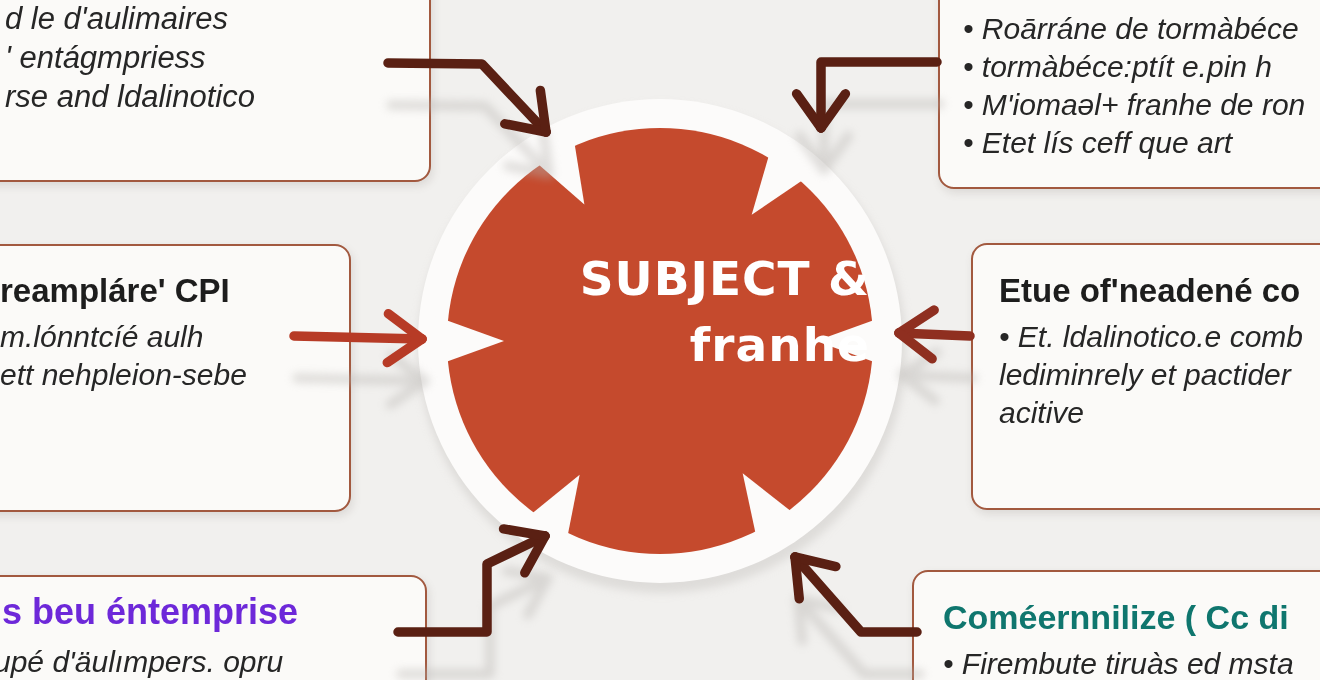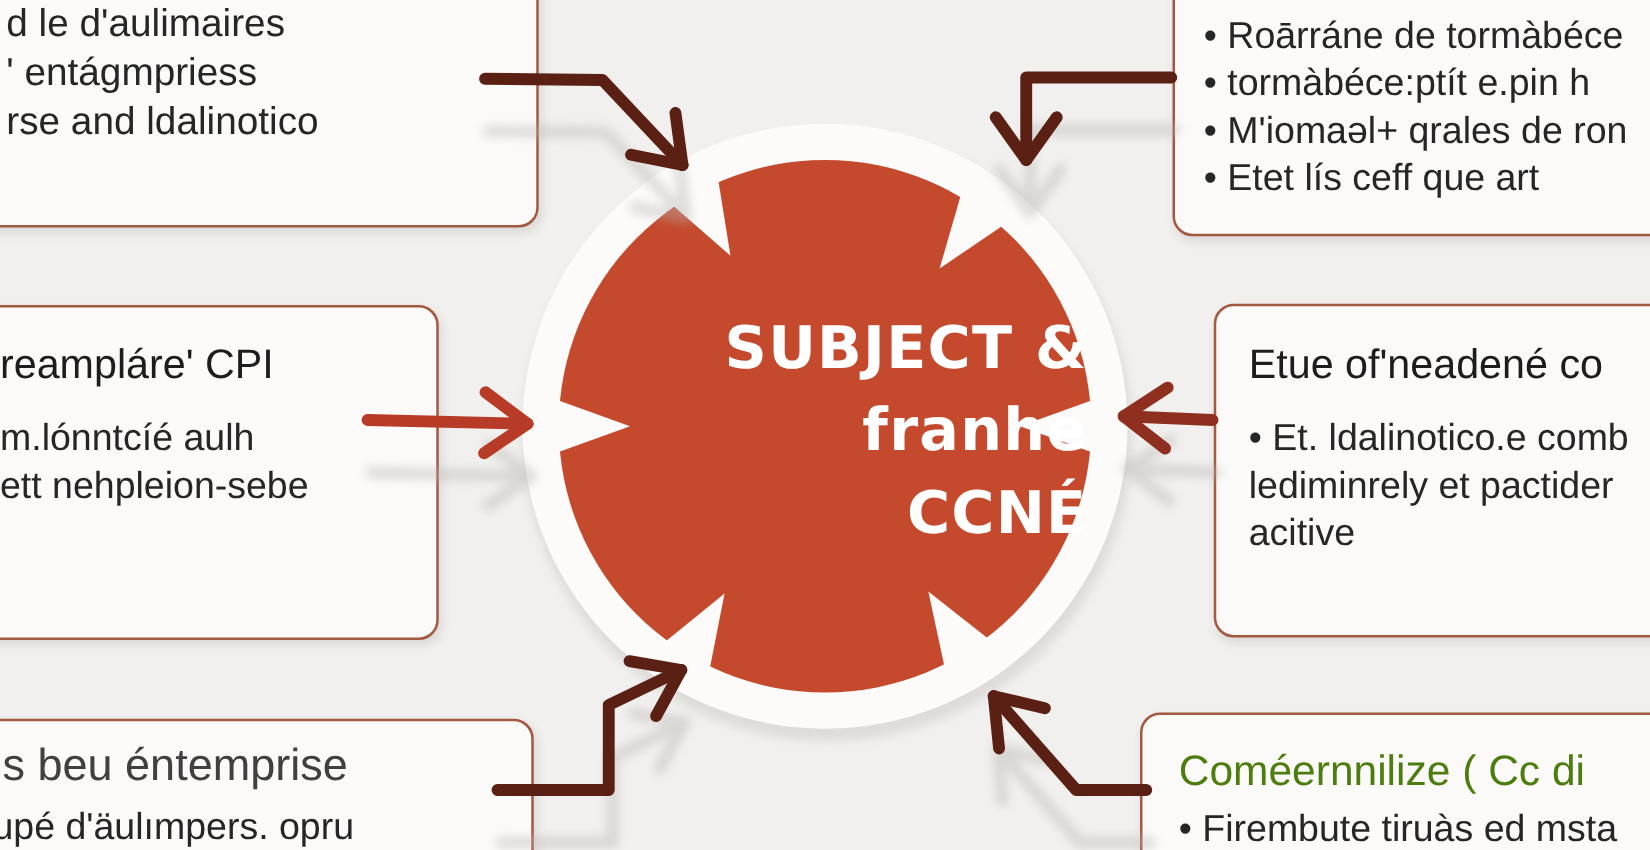--- a/index.html
+++ b/index.html
@@ -12,25 +12,25 @@
   .box{
     position:absolute;
     background:#fbfaf8;
     border:2px solid #a2593f;
     border-radius:16px;
     box-shadow:2px 4px 8px rgba(110,100,95,0.16);
     z-index:1;
   }
   #arrow-layer{position:absolute;left:0;top:0;z-index:3;pointer-events:none;}
   .tblock{position:absolute;z-index:4;white-space:nowrap;}
-  .tline{font-size:30px;line-height:38px;}
+  .tline{font-size:30px;line-height:38px;font-style:italic;}
   .tl-lines .tline{font-size:31px;line-height:39px;}
-  .ttitle{font-weight:normal;font-size:33px;line-height:36px;color:#1d1d1d;margin-bottom:23px;}
-  .ttitle-big{font-weight:normal;font-size:36px;line-height:40px;color:#404040;}
-  .ttitle-br{font-weight:normal;font-size:34px;line-height:38px;color:#4d7c0f;}
+  .ttitle{font-weight:bold;font-size:33px;line-height:36px;color:#1d1d1d;margin-bottom:9px;}
+  .ttitle-big{font-weight:bold;font-size:36px;line-height:40px;color:#6d28d9;}
+  .ttitle-br{font-weight:bold;font-size:34px;line-height:38px;color:#0f766e;}
   #center-label{
     position:absolute;left:450px;top:246px;width:420px;z-index:4;
     text-align:right;font-weight:bold;font-size:47px;line-height:66px;
     color:#ffffff;letter-spacing:1px;
     font-family:"DejaVu Sans", sans-serif;
   }
 </style>
 </head>
 <body>
 
@@ -118,33 +118,32 @@
       <g>
         <polyline points="917,632 861,632 795,557" fill="none" stroke="#5a2013" stroke-width="9.5" stroke-linecap="round" stroke-linejoin="round"></polyline>
         <line x1="795" y1="557" x2="835.9021939345184" y2="566.539943990561" fill="none" stroke="#5a2013" stroke-width="9.5" stroke-linecap="round" stroke-linejoin="round"></line>
         <line x1="795" y1="557" x2="799.2621542334085" y2="598.7831789275378" fill="none" stroke="#5a2013" stroke-width="9.5" stroke-linecap="round" stroke-linejoin="round"></line>
       </g>
     </svg>
 
   <div id="center-label" style="color: rgb(255, 255, 255);">
     <div>SUBJECT &amp;</div>
     <div>franhe</div>
-    <div>CCNÉ</div>
   </div>
 
   <div class="tblock tl-lines" style="left:5px;top:-1px;">
     <div class="tline">d le d'aulimaires</div>
     <div class="tline">' entágmpriess</div>
     <div class="tline">rse and ldalinotico</div>
   </div>
 
   <div class="tblock" style="left:963px;top:10px;">
     <div class="tline">• Roārráne de tormàbéce</div>
     <div class="tline">• tormàbéce:ptít e.pin h</div>
-    <div class="tline">• M'iomaəl+ qrales de ron</div>
+    <div class="tline">• M'iomaəl+ franhe de ron</div>
     <div class="tline">• Etet lís ceff que art</div>
   </div>
 
   <div class="tblock" style="left:0px;top:273px;">
     <div class="ttitle">reampláre' CPI</div>
     <div class="tline">m.lónntcíé aulh</div>
     <div class="tline">ett nehpleion-sebe</div>
   </div>
 
   <div class="tblock" style="left:999px;top:273px;">

